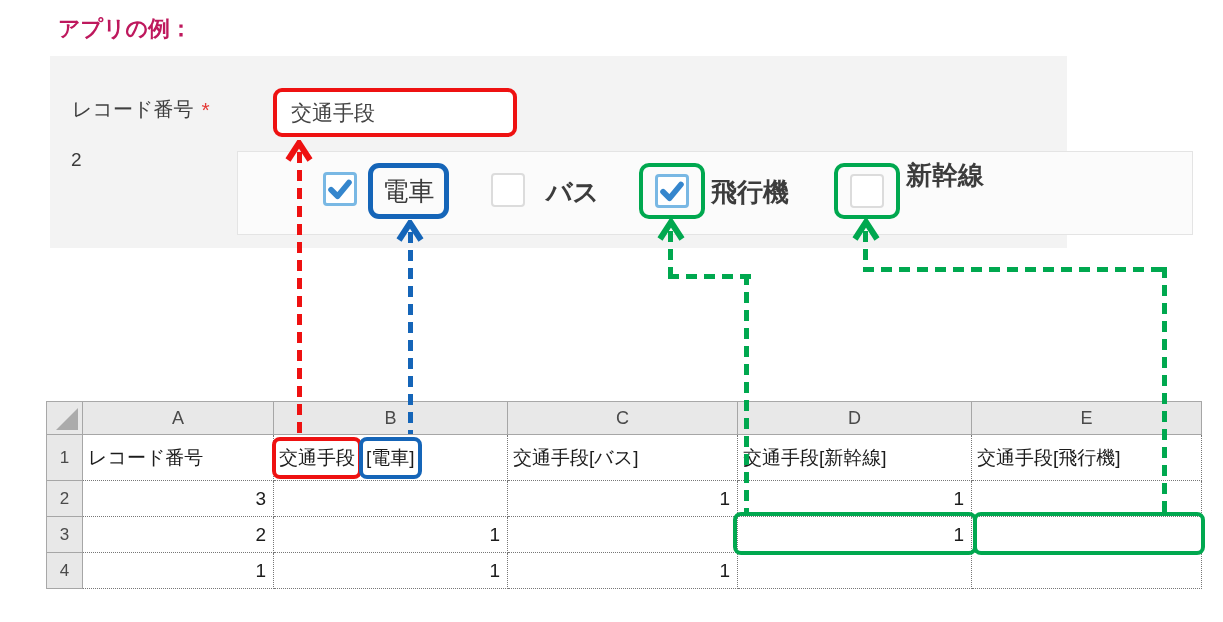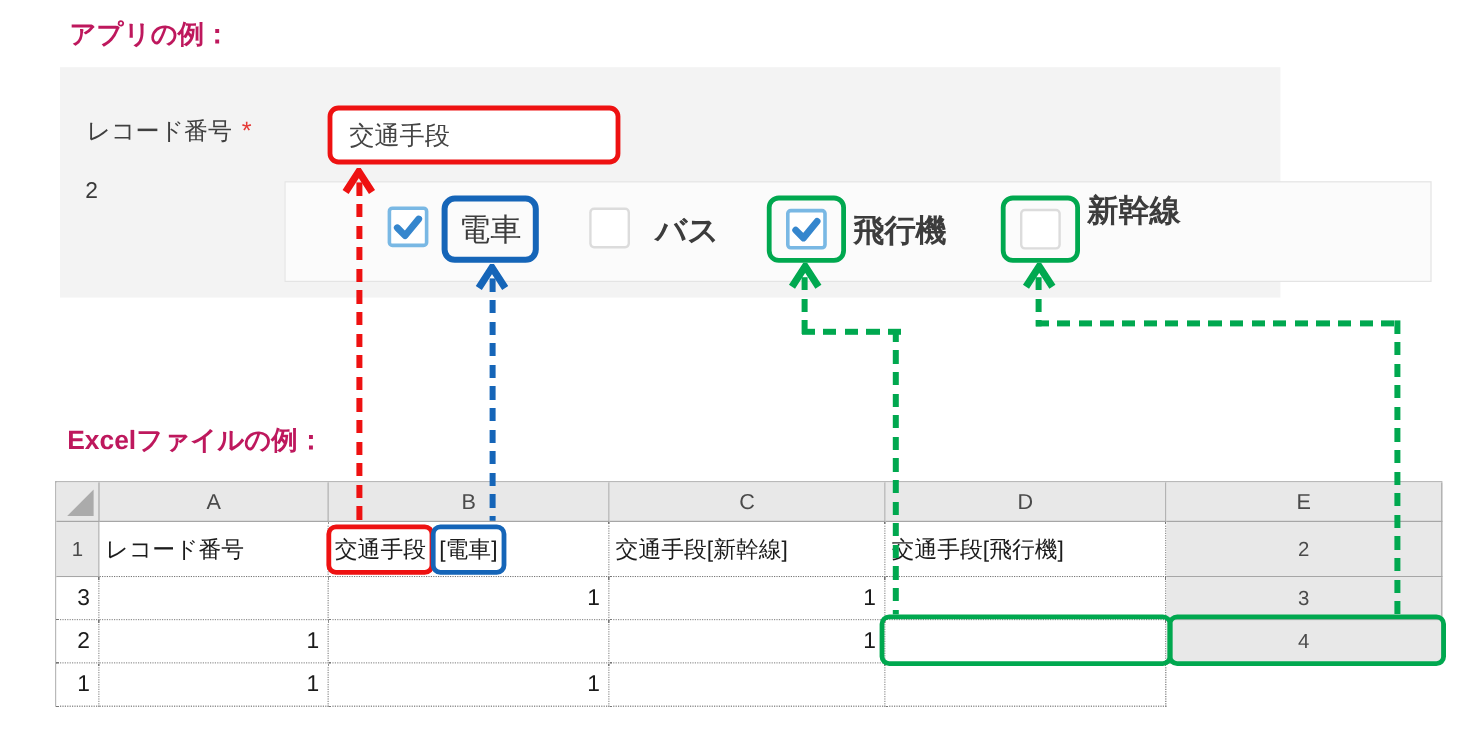--- a/index.html
+++ b/index.html
@@ -151,38 +151,38 @@
 
       <div class="green-outline-box" style="left:596px;">
         <div class="cb">
           
         </div>
       </div>
       <span class="cb-label abs" style="left:668px;top:6px;">新幹線</span>
     </div>
   </div>
 
-  <div class="sec-title" id="excel-title">Excelファイルの例：</div>
 
   <div class="xl-table">
     <div class="xl-corner">
         <div class="corner-triangle"></div>
       </div>
     <div class="xl-colhead">A</div>
     <div class="xl-colhead">B</div>
     <div class="xl-colhead">C</div>
     <div class="xl-colhead">D</div>
     <div class="xl-colhead">E</div>
 
     <div class="xl-rowhead">1</div>
     <div class="xl-cell">レコード番号</div>
     <div class="xl-cell b1">
       <span class="part-red">交通手段</span>
       <span class="part-blue">[電車]</span>
     </div>
+    <div class="xl-cell">交通手段[バス]</div>
     <div class="xl-cell">交通手段[新幹線]</div>
     <div class="xl-cell">交通手段[飛行機]</div>
 
     <div class="xl-rowhead">2</div>
     <div class="xl-cell num">3</div>
     <div class="xl-cell num"></div>
     <div class="xl-cell num">1</div>
     <div class="xl-cell num">1</div>
     <div class="xl-cell num"></div>
 

